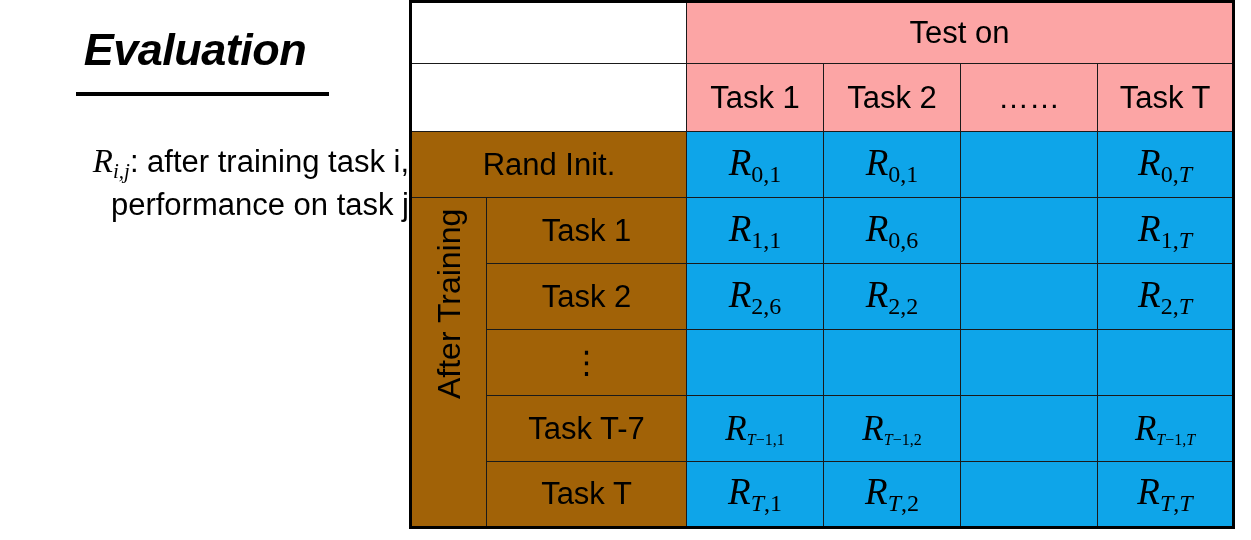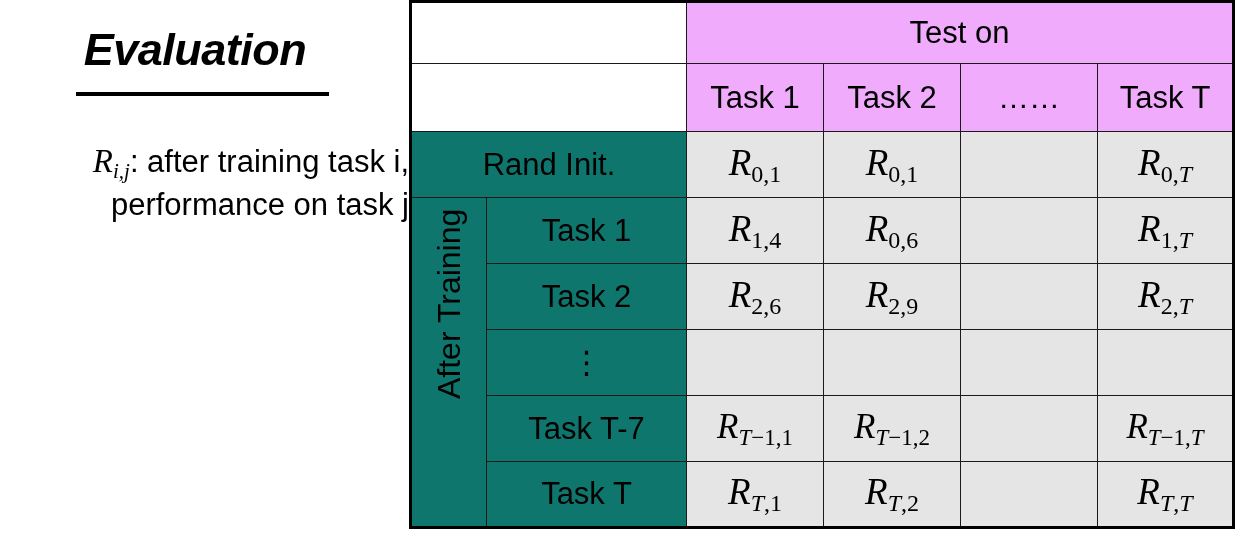--- a/index.html
+++ b/index.html
@@ -97,23 +97,23 @@
   }
 
   
   col.c-rot   { width: 76px; }
   col.c-lab   { width: 200px; }
   col.c-data  { width: 137px; }
   col.c-data-last { width: 136px; }
 
   
   .cell-blank  { background: #ffffff; border-left: none; border-top: none; }
-  .cell-head   { background: #f0abfc; }
-  .cell-label  { background: #0f766e; }
-  .cell-data   { background: #e5e5e5; }
+  .cell-head   { background: #fca5a5; }
+  .cell-label  { background: #a16207; }
+  .cell-data   { background: #0ea5e9; }
 
   .head-teston { font-size: 33px; }
   .head-task   { font-size: 31px; }
   .head-dots   { font-size: 31px; letter-spacing: 0px; }
 
   .row-h-head1 { height: 62px; }
   .row-h-head2 { height: 68px; }
   .row-h-data  { height: 66px; }
 
   
@@ -142,21 +142,21 @@
   .rmath .sub {
     font-family: "Liberation Serif", serif;
     font-style: normal;
     font-size: 24px;
     vertical-align: -0.30em;
   }
   .rmath .sub .it {
     font-style: italic;
   }
   .rmath.wide { font-size: 35px; }
-  .rmath.wide .sub { font-size: 23px; }
+  .rmath.wide .sub { font-size: 16px; }
 </style>
 </head>
 <body>
 
 <div id="root">
 
   <div class="left-panel">
     <div class="slide-title">Evaluation</div>
     <div class="title-underline"></div>
 
@@ -195,30 +195,30 @@
         <td class="cell-data"><span class="rmath">R<span class="sub">0,1</span></span></td>
         <td class="cell-data"></td>
         <td class="cell-data"><span class="rmath">R<span class="sub">0,<span class="it">T</span></span></span></td>
       </tr>
 
       <tr class="row-h-data">
         <td class="cell-label rot-cell" rowspan="5">
           <span class="rot-text">After Training</span>
         </td>
         <td class="cell-label">Task 1</td>
-        <td class="cell-data"><span class="rmath">R<span class="sub">1,4</span></span></td>
+        <td class="cell-data"><span class="rmath">R<span class="sub">1,1</span></span></td>
         <td class="cell-data"><span class="rmath">R<span class="sub">0,6</span></span></td>
         <td class="cell-data"></td>
         <td class="cell-data"><span class="rmath">R<span class="sub">1,<span class="it">T</span></span></span></td>
       </tr>
 
       <tr class="row-h-data">
         <td class="cell-label">Task 2</td>
         <td class="cell-data"><span class="rmath">R<span class="sub">2,6</span></span></td>
-        <td class="cell-data"><span class="rmath">R<span class="sub">2,9</span></span></td>
+        <td class="cell-data"><span class="rmath">R<span class="sub">2,2</span></span></td>
         <td class="cell-data"></td>
         <td class="cell-data"><span class="rmath">R<span class="sub">2,<span class="it">T</span></span></span></td>
       </tr>
 
       <tr class="row-h-data">
         <td class="cell-label vdots">⋮</td>
         <td class="cell-data"></td>
         <td class="cell-data"></td>
         <td class="cell-data"></td>
         <td class="cell-data"></td>

